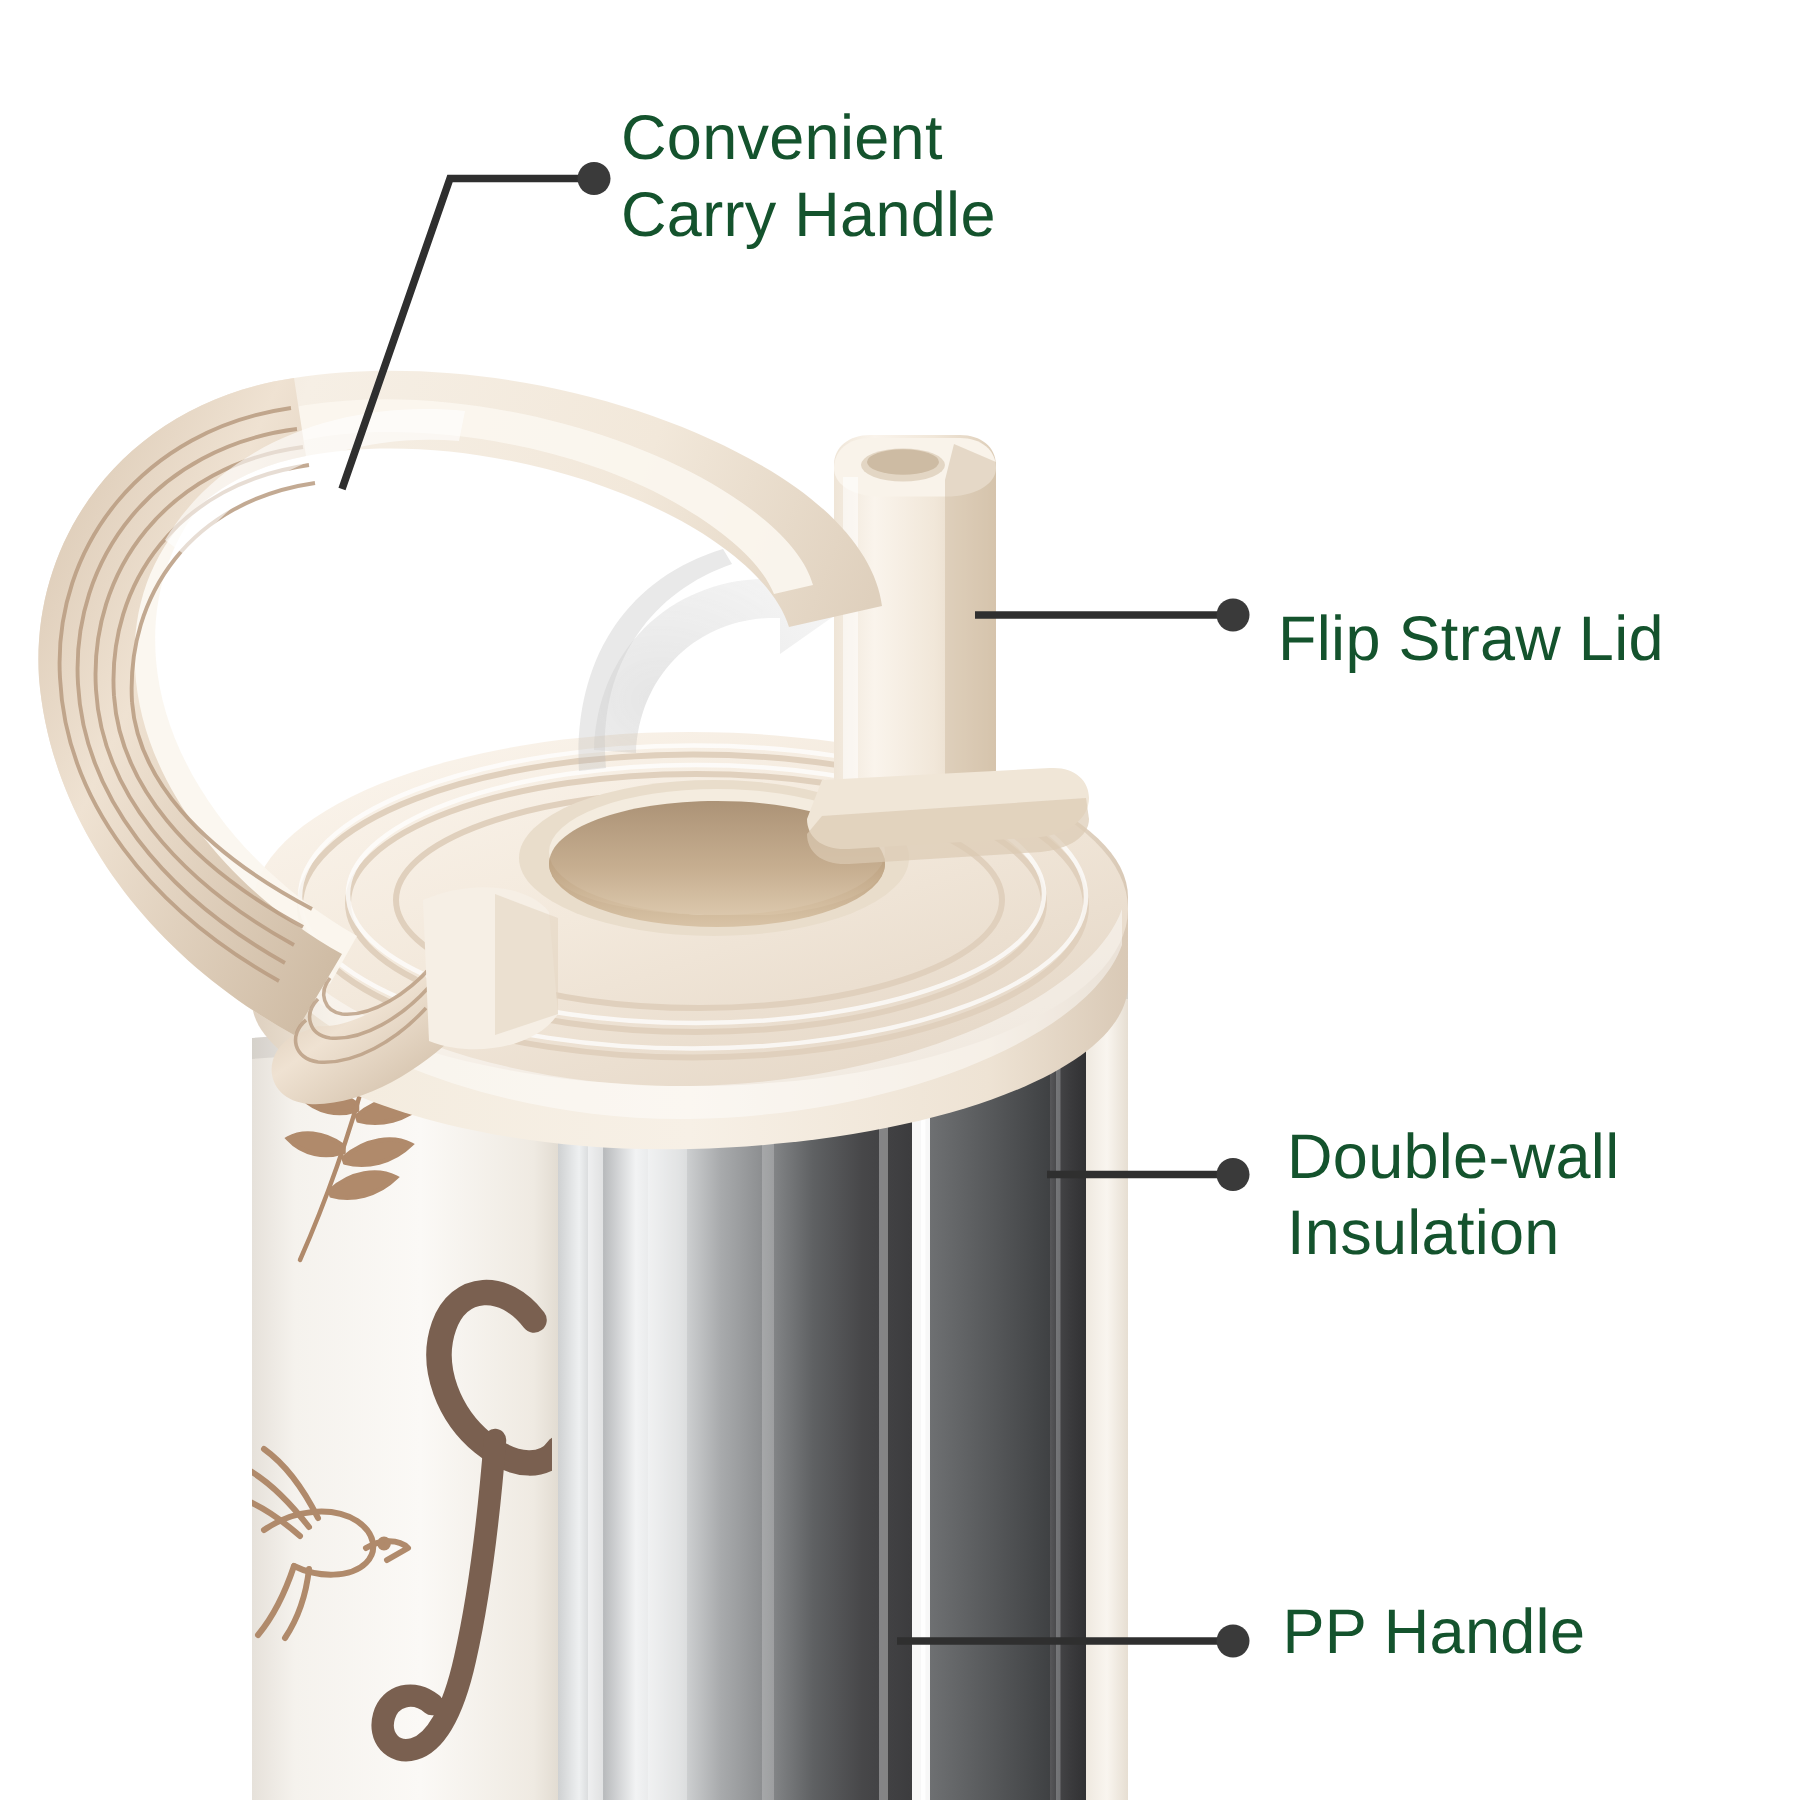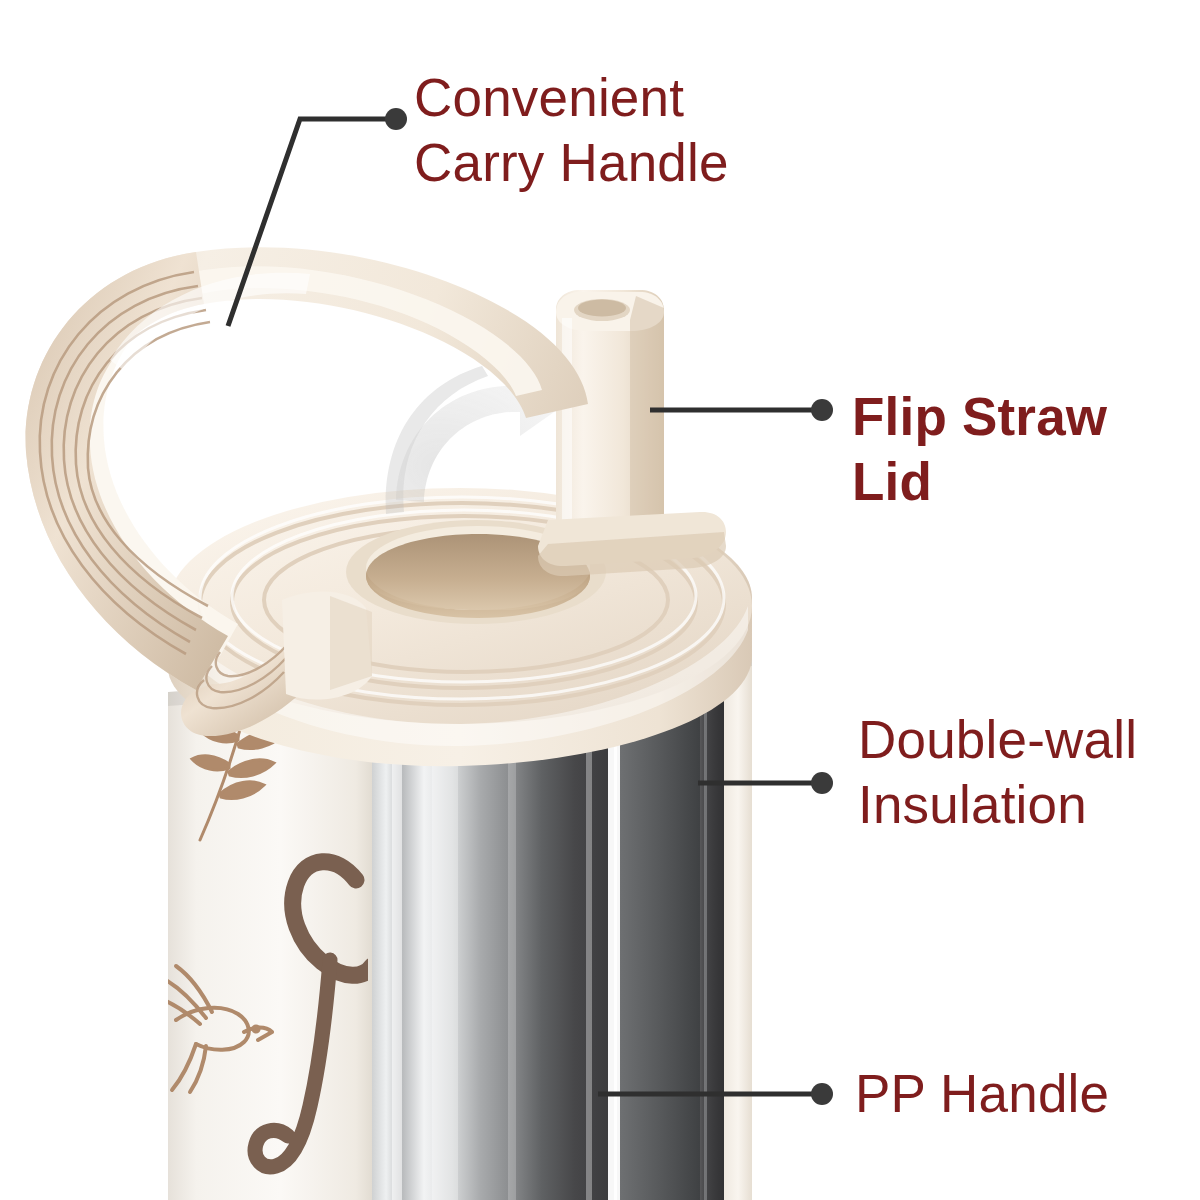--- a/index.html
+++ b/index.html
@@ -15,31 +15,31 @@
     background:#ffffff;
   }
   #product-svg, #callout-svg {
     position:absolute; left:0; top:0;
     width:1200px; height:1200px;
   }
   #callout-svg { pointer-events:none; }
 
   .callout-label {
     position:absolute;
-    color:#7f1d1d;
+    color:#14532d;
     font-family:"Liberation Sans", sans-serif;
     font-weight:300;
     letter-spacing:0.2px;
     line-height:1.22;
     white-space:pre-line;
-    font-size:53px;
+    font-size:42px;
   }
   #label-handle { left:414px; top:66px; }
-  #label-lid    { left:852px; top:385px;font-weight:bold; }
-  #label-insul  { left:858px; top:708px; }
+  #label-lid    { left:852px; top:400px; }
+  #label-insul  { left:858px; top:745px; }
   #label-straw  { left:855px; top:1062px; }
 </style>
 </head>
 <body style="background: rgb(255, 255, 255);">
 
 <div id="stage">
 
   <svg id="product-svg" viewBox="0 0 1200 1200">
     <defs>
 

